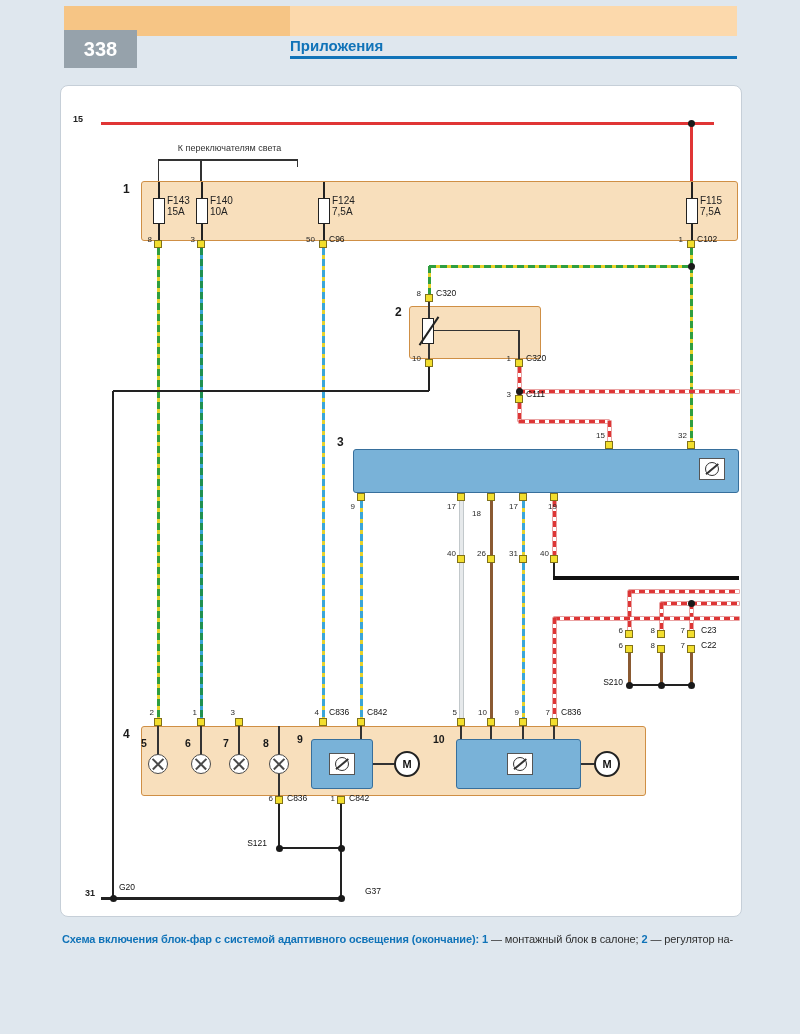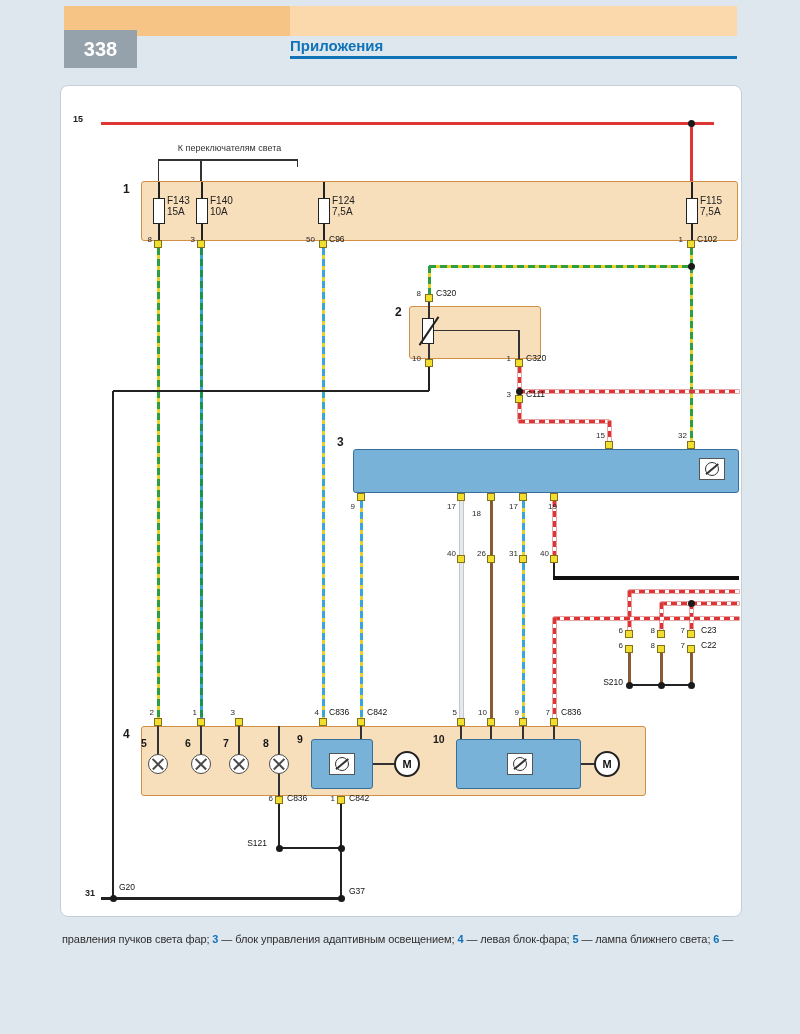--- a/index.html
+++ b/index.html
@@ -307,22 +307,22 @@
         <div class="t itm" style="left: 124px; top: 652px;">6</div>
         <div class="t itm" style="left: 162px; top: 652px;">7</div>
         <div class="t itm" style="left: 202px; top: 652px;">8</div>
         <div class="t itm" style="left: 236px; top: 648px;">9</div>
         <div class="t itm" style="left: 372px; top: 648px;">10</div>
         <div class="t pn" style="left: 200px; top: 709px; width: 12px; text-align: right;">6</div>
         <div class="t cn" style="left: 226px; top: 708px;">C836</div>
         <div class="t pn" style="left: 262px; top: 709px; width: 12px; text-align: right;">1</div>
         <div class="t cn" style="left: 288px; top: 708px;">C842</div>
         <div class="t gl" style="left: 166px; top: 753px; width: 40px; text-align: right;">S121</div>
-        <div class="t gl" style="left: 288px; top: 801px;">G37</div>
+        <div class="t gl" style="left: 304px; top: 801px;">G37</div>
         <div class="t gl" style="left: 58px; top: 797px;">G20</div>
         <div class="t wl" style="left: 16px; top: 803px; width: 18px; text-align: right;">31</div>
       </div>
   </div>
 
   <div class="cap" id="caption">
-      <div class="line"><span class="txt">правления пучков света фар; </span><span class="num">3</span><span class="txt"> — блок управления адаптивным освещением; </span><span class="num">4</span><span class="txt"> — левая блок-фара; </span><span class="num">5</span><span class="txt"> — лампа ближнего света; </span><span class="num">6</span><span class="txt"> —</span></div>
+      <div class="line"><span class="lead">Схема включения блок-фар с системой адаптивного освещения (окончание): </span><span class="num">1</span><span class="txt"> — монтажный блок в салоне; </span><span class="num">2</span><span class="txt"> — регулятор на-</span></div>
     </div>
 </div>
 
 </body></html>

